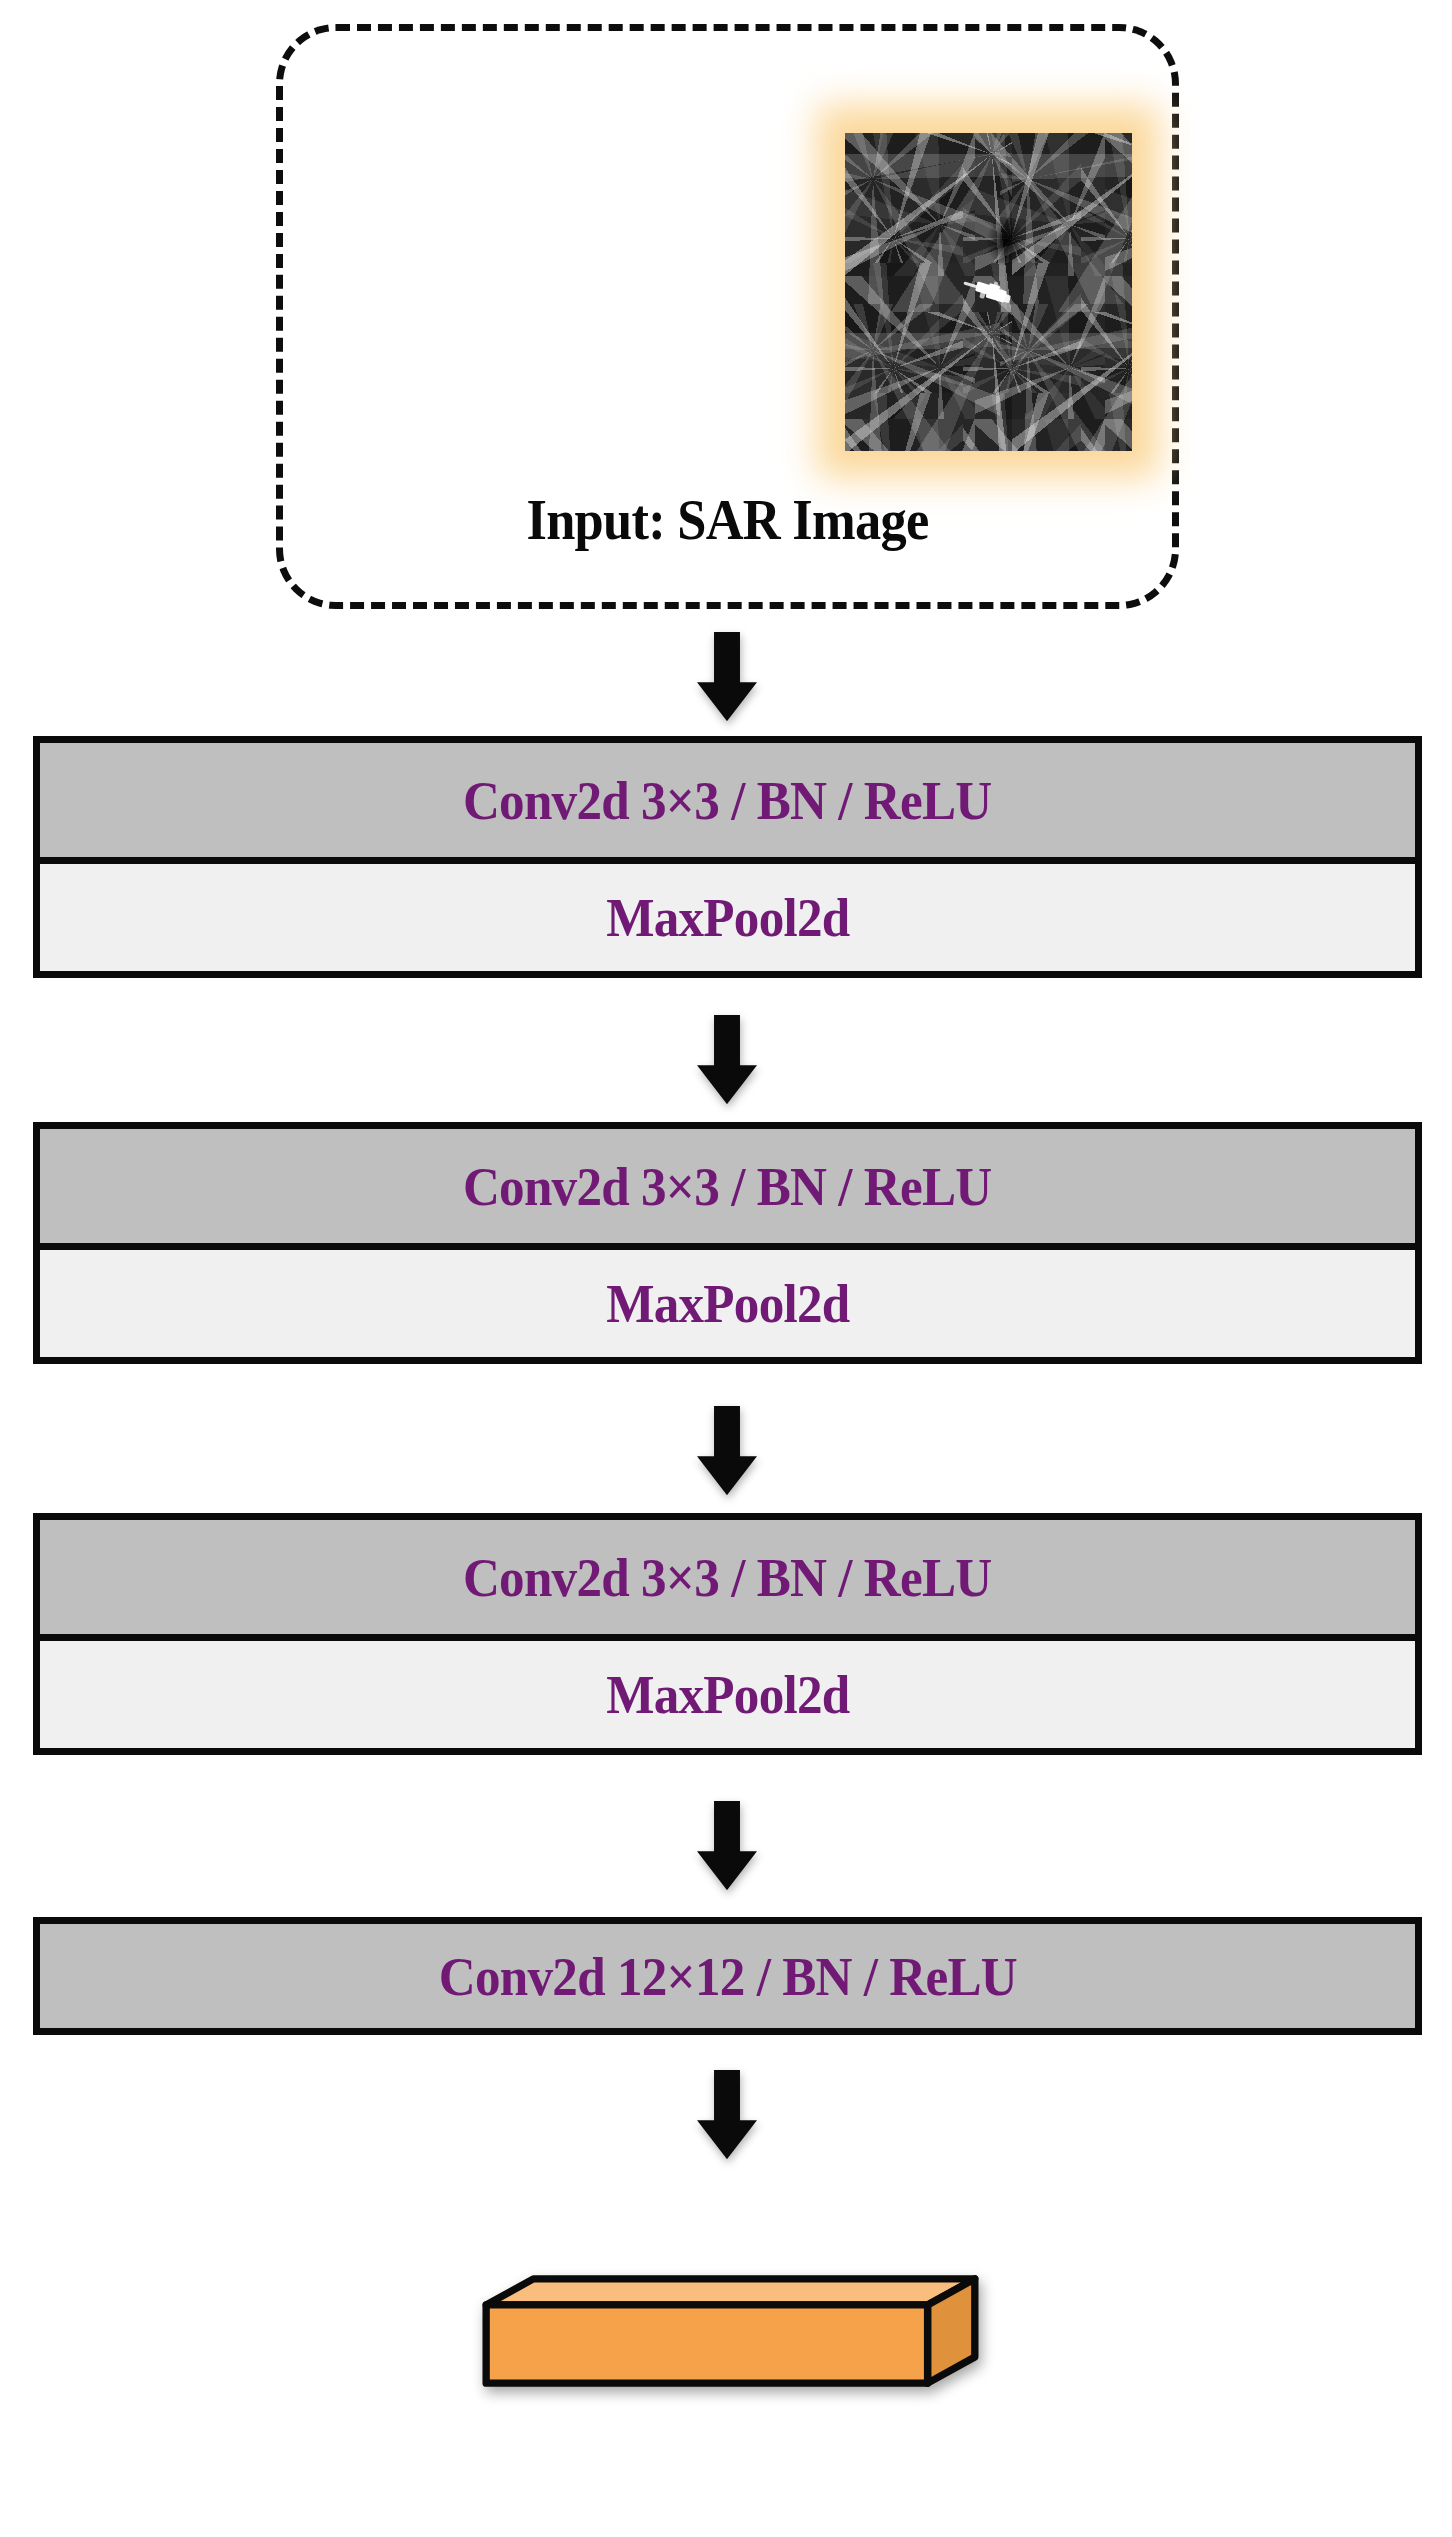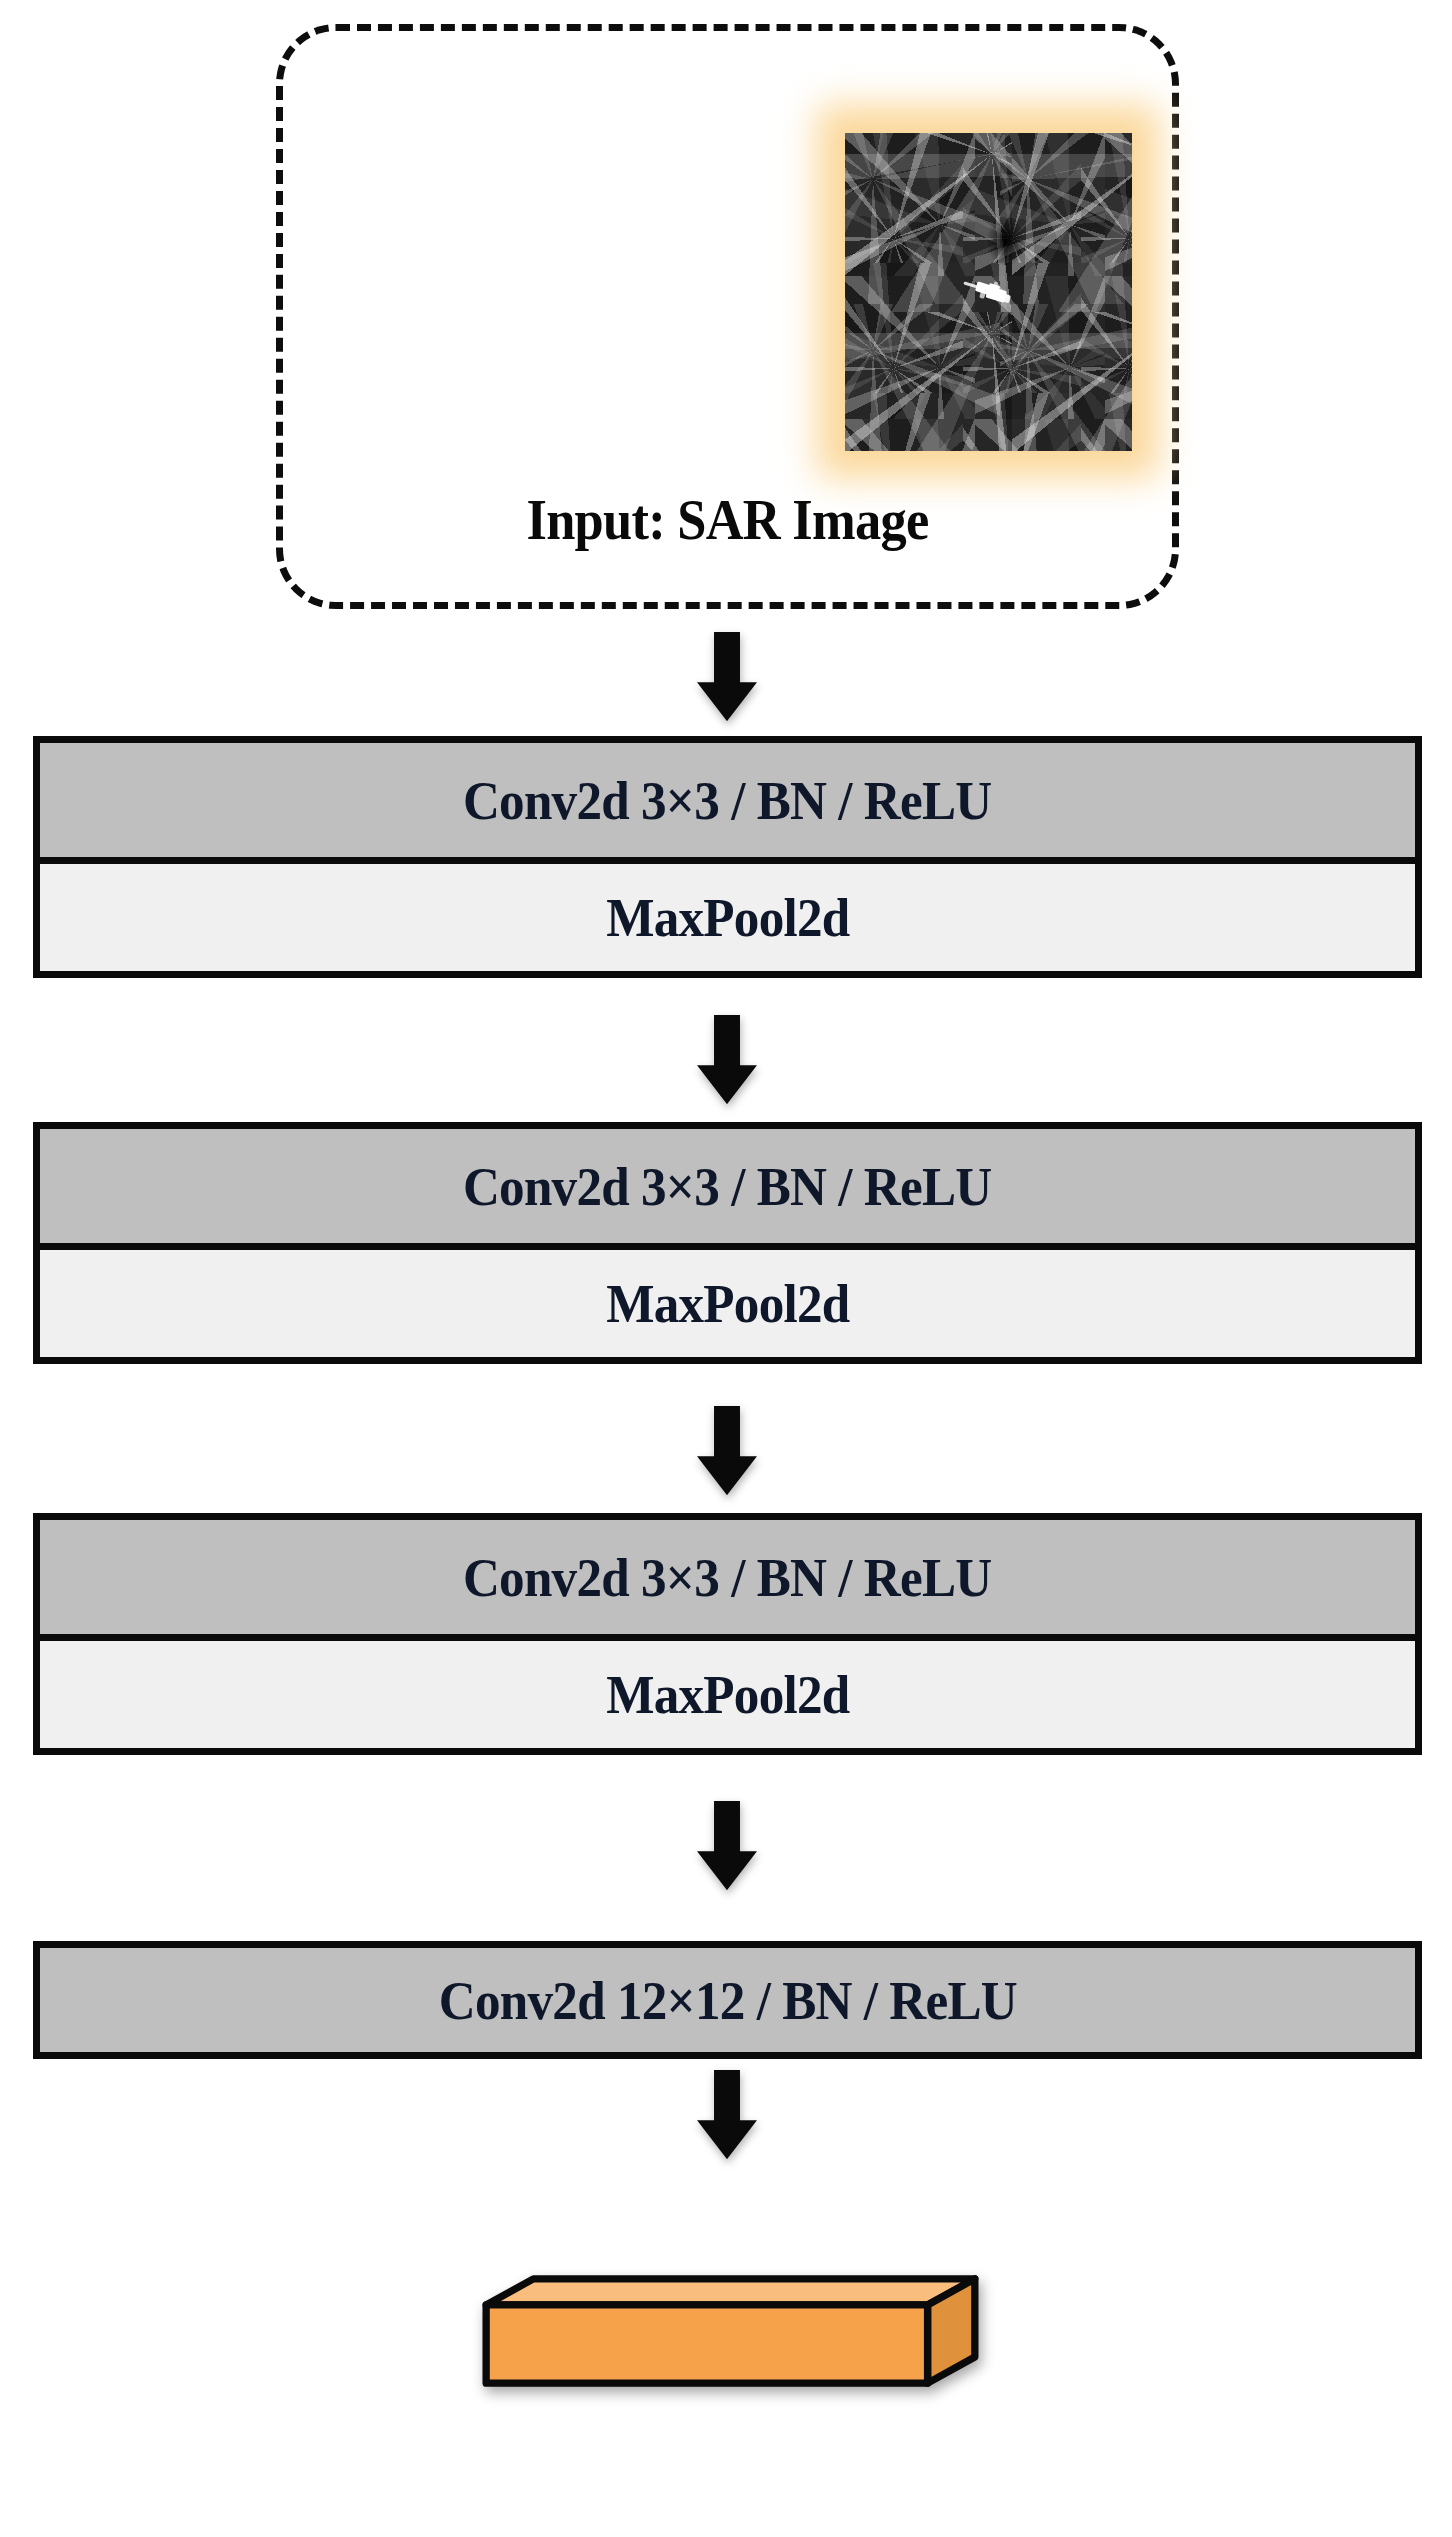--- a/index.html
+++ b/index.html
@@ -98,32 +98,32 @@
     border: 7.3px solid #0a0a0a;
     background: #ffffff;
   }
   .row {
     height: 114px;
     display: flex;
     align-items: center;
     justify-content: center;
     font-weight: bold;
     font-size: 55px;
-    color: #0f172a;
+    color: #701a75;
     letter-spacing: -0.8px;
     white-space: nowrap;
   }
   .row span { transform: scaleX(0.93); display: inline-block; }
   .row.conv { background: #bfbfbf; }
   .row.pool { background: #f0f0f0; border-top: 7.3px solid #0a0a0a; }
 
   #block-1 { top: 736px; }
   #block-2 { top: 1122px; }
   #block-3 { top: 1513px; }
-  #block-4 { top: 1917px; margin-top: 24px; }
+  #block-4 { top: 1917px; }
   #block-4 .row.conv { height: 104px; }
 
   
   .arrow {
     position: absolute;
     left: 697px;
     width: 60px;
     filter: drop-shadow(1.6px 4.1px 4.1px rgba(0,0,0,0.30));
   }
   .arrow svg { display: block; width: 60px; }

